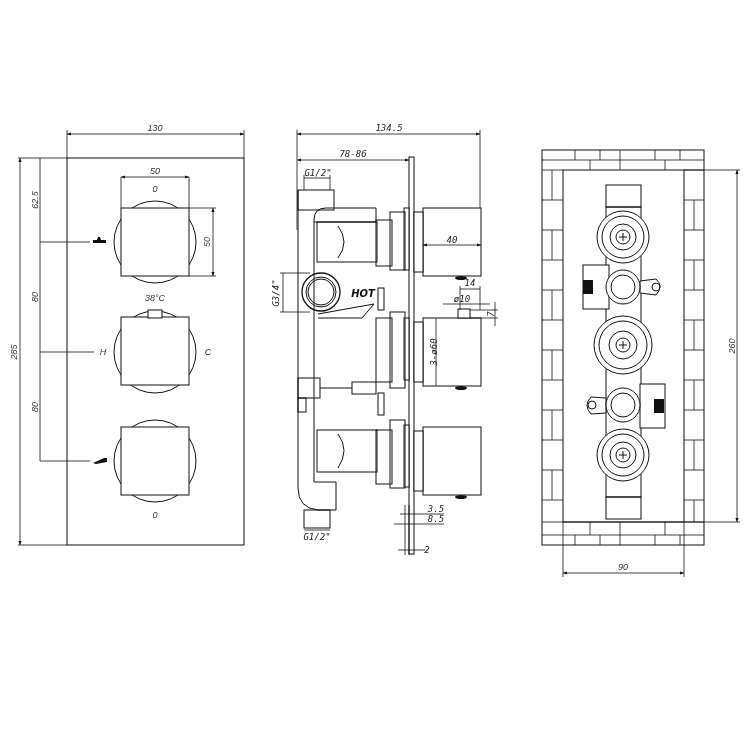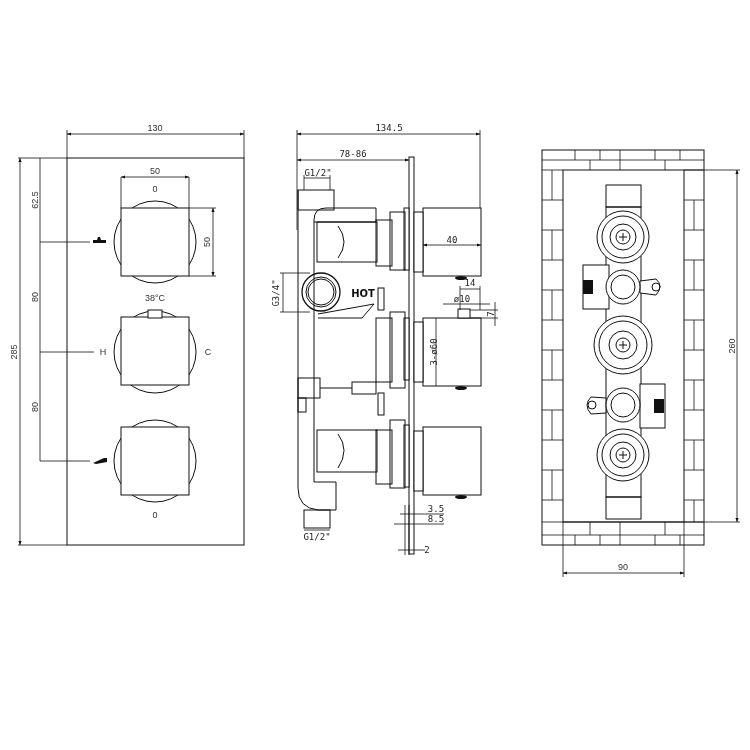--- a/index.html
+++ b/index.html
@@ -1,16 +1,16 @@
 <!DOCTYPE html>
 <html><head>
 <meta charset="utf-8">
 <style>
   html,body{margin:0;padding:0;background:#fff;}
-  #canvas{position:relative;width:750px;height:750px;background:#fff;overflow:hidden;}
+  #canvas{position:relative;width:750px;height:750px;background:#fff;overflow:hidden;font-style:italic;}
   svg{position:absolute;left:0;top:0;}
   .ln{stroke:#111;stroke-width:1;fill:none;}
   .lt{stroke:#111;stroke-width:0.8;fill:none;}
   .th{stroke:#111;stroke-width:1.3;fill:none;}
   .fw{fill:#fff;stroke:#111;stroke-width:1;}
   .blk{fill:#111;stroke:none;}
   .lbl{font-family:"Liberation Sans",sans-serif;font-size:9px;fill:#333;}
   .lblm{font-family:"DejaVu Sans Mono","Liberation Mono",monospace;font-size:9px;fill:#222;}
   .hot{font-family:"DejaVu Sans","Liberation Sans",sans-serif;font-size:10px;font-weight:bold;fill:#111;}
 </style>

